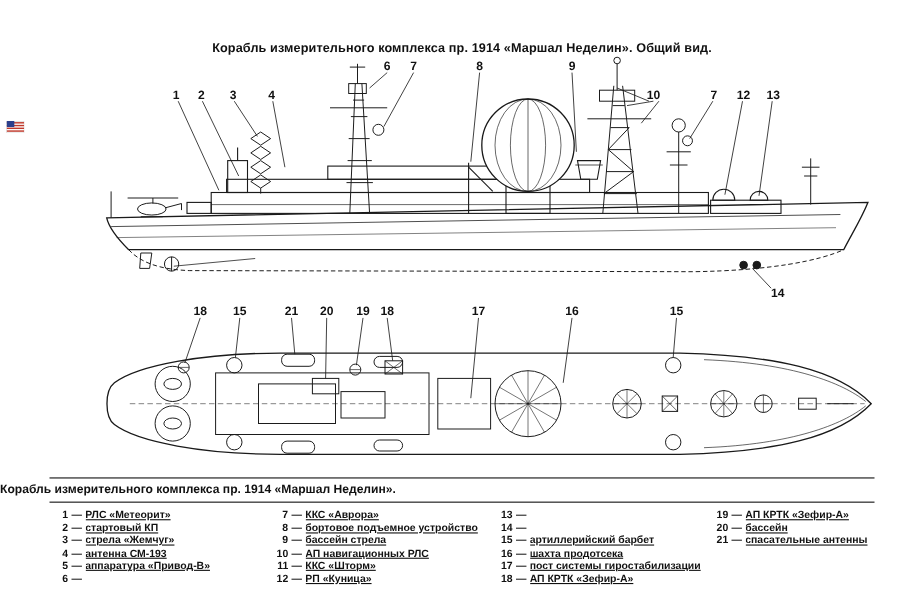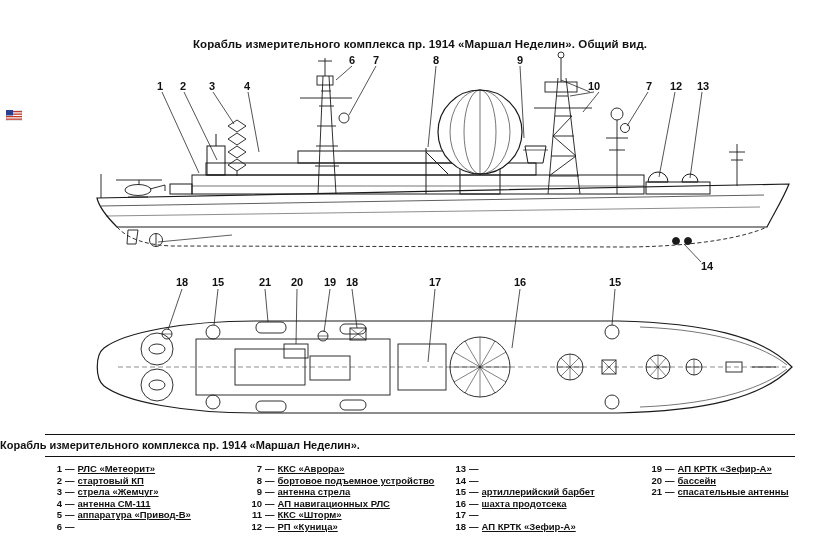--- a/index.html
+++ b/index.html
@@ -292,21 +292,21 @@
           <span class="llab">стартовый КП</span>
         </div>
       <div class="lrow">
           <span class="lnum">3</span>
           <span class="ldash">—</span>
           <span class="llab">стрела «Жемчуг»</span>
         </div>
       <div class="lrow">
           <span class="lnum">4</span>
           <span class="ldash">—</span>
-          <span class="llab">антенна СМ-111</span>
+          <span class="llab">антенна СМ-193</span>
         </div>
       <div class="lrow">
           <span class="lnum">5</span>
           <span class="ldash">—</span>
           <span class="llab">аппаратура «Привод-В»</span>
         </div>
       <div class="lrow">
           <span class="lnum">6</span>
           <span class="ldash">—</span>
         </div>
@@ -319,21 +319,21 @@
           <span class="llab">ККС «Аврора»</span>
         </div>
       <div class="lrow">
           <span class="lnum">8</span>
           <span class="ldash">—</span>
           <span class="llab">бортовое подъемное устройство</span>
         </div>
       <div class="lrow">
           <span class="lnum">9</span>
           <span class="ldash">—</span>
-          <span class="llab">антенна стрела</span>
+          <span class="llab">бассейн стрела</span>
         </div>
       <div class="lrow">
           <span class="lnum">10</span>
           <span class="ldash">—</span>
           <span class="llab">АП навигационных РЛС</span>
         </div>
       <div class="lrow">
           <span class="lnum">11</span>
           <span class="ldash">—</span>
           <span class="llab">ККС «Шторм»</span>
@@ -360,20 +360,21 @@
           <span class="llab">артиллерийский барбет</span>
         </div>
       <div class="lrow">
           <span class="lnum">16</span>
           <span class="ldash">—</span>
           <span class="llab">шахта продотсека</span>
         </div>
       <div class="lrow">
           <span class="lnum">17</span>
           <span class="ldash">—</span>
+          <span class="llab">пост системы гиростабилизации</span>
         </div>
       <div class="lrow">
           <span class="lnum">18</span>
           <span class="ldash">—</span>
           <span class="llab">АП КРТК «Зефир-А»</span>
         </div>
     </div>
 
     <div class="lcol" id="lcol4">
       <div class="lrow">

